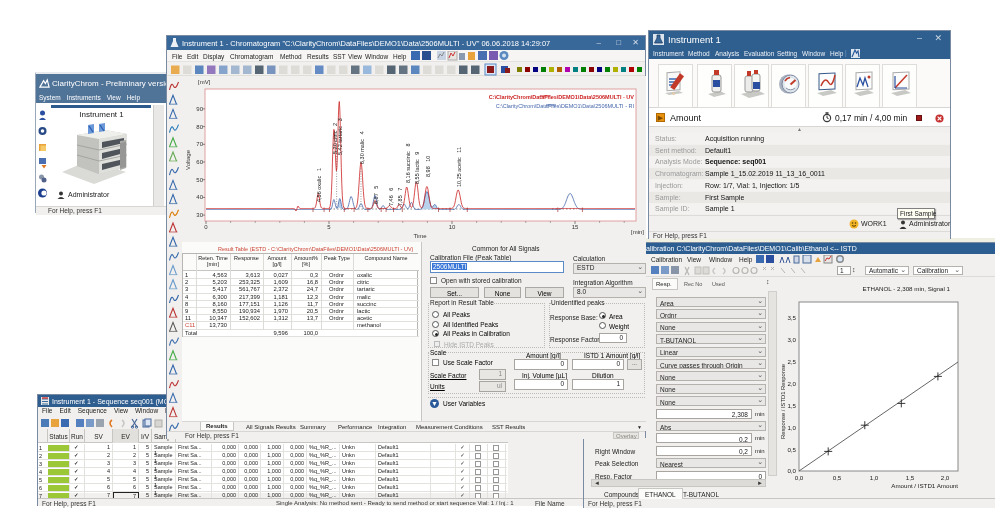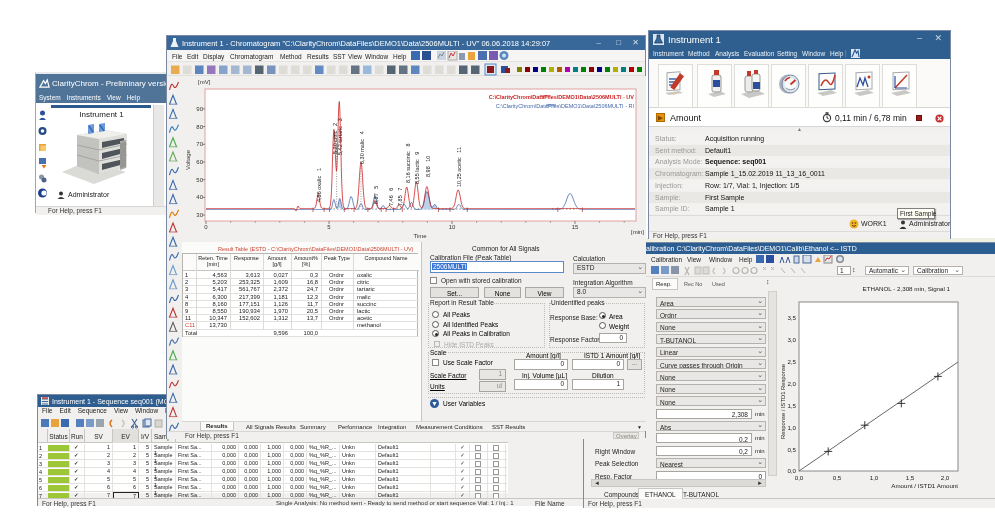--- a/index.html
+++ b/index.html
@@ -527,21 +527,21 @@
 
   <div style="position:absolute; left:0; top:77px; width:100%; height:19px; background:#fff; border-bottom:1px solid #d8d6d2;">
     <div style="position:absolute; left:7px; top:5px; width:9px; height:9px; background:#e8920e; border:1px solid #b06a00; color:#7a4a00; font-size:7px; text-align:center; line-height:8px;">▶</div>
     <div style="position:absolute; left:21px; top:5px; font-size:9px; color:#111;">Amount</div>
     <svg width="10" height="11" viewBox="0 0 10 11" style="position:absolute; left:173px; top:4px;">
         <circle cx="5" cy="6" r="4.2" fill="#3a3a3a"></circle>
         <circle cx="5" cy="6" r="3" fill="#fff"></circle>
         <path d="M5 6 L5 3.6 M5 6 L6.6 6.6" stroke="#222" stroke-width="0.9"></path>
         <rect x="3.5" y="0.2" width="3" height="1.6" fill="#3a3a3a"></rect>
       </svg>
-    <div style="position:absolute; left:186px; top:5px; font-size:8.5px; color:#111;">0,11 min / 6,78 min</div>
+    <div style="position:absolute; left:186px; top:5px; font-size:8.5px; color:#111;">0,17 min / 4,00 min</div>
     <div style="position:absolute; left:267px; top:7px; width:6px; height:6px; background:#9e1b1b; border:1px solid #6a0f0f;"></div>
     <svg width="9" height="9" viewBox="0 0 11 11" style="position:absolute; left:286px; top:6px;">
         <circle cx="5.5" cy="5.5" r="5" fill="#c62f2f"></circle>
         <path d="M3.2 3.2 L7.8 7.8 M7.8 3.2 L3.2 7.8" stroke="#fff" stroke-width="1.4"></path>
       </svg>
   </div>
   <div style="position:absolute; left:0; top:96px; width:100%; height:6px; background:#f1f0ee; text-align:center; font-size:5px; color:#777; line-height:5px;">▲</div>
 
   <div id="statrows" style="position:absolute; left:0; top:102px; width:100%; height:82px;">
       <div class="abs" style="left:0;top:0px;width:100%;height:11px;background:#f3f2f0;">

